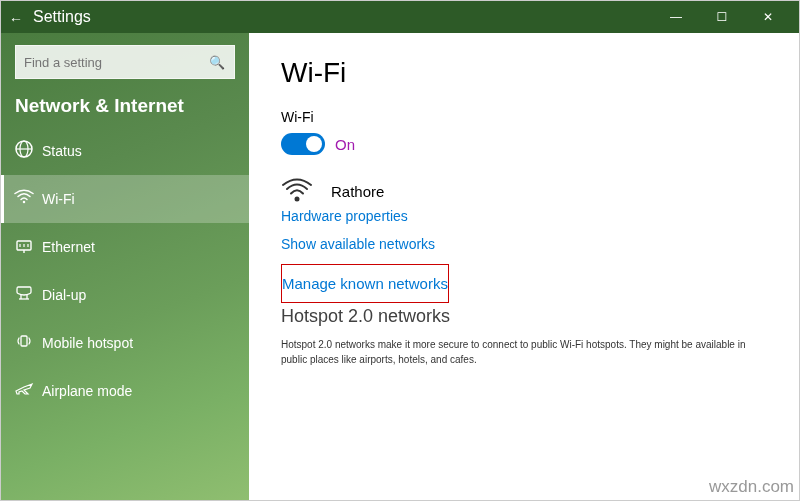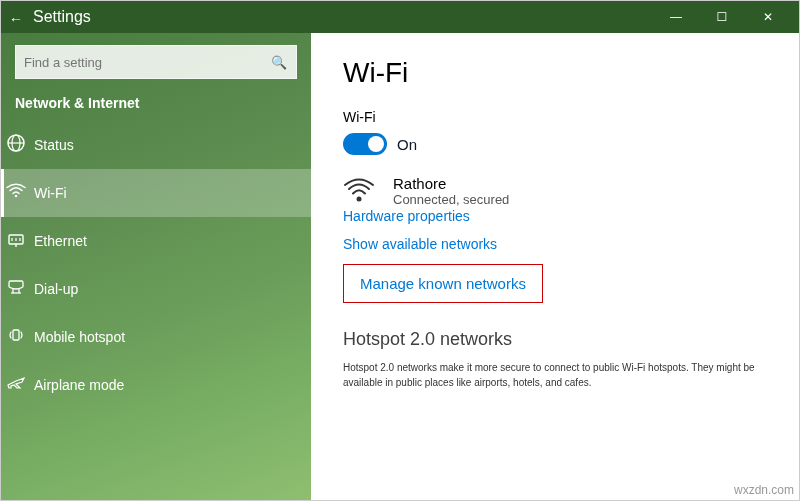--- a/index.html
+++ b/index.html
@@ -59,21 +59,21 @@
 
     
     .content {
       display: flex;
       flex: 1;
       overflow: hidden;
     }
 
     
     .sidebar {
-      width: 310px;
+      width: 248px;
       background: linear-gradient(160deg, #4a7c3f 0%, #5a8a4e 30%, #6b9e5a 60%, #7ab065 80%, #8fbe70 100%);
       display: flex;
       flex-direction: column;
       flex-shrink: 0;
       overflow: hidden;
     }
 
     .search-box {
       margin: 12px 14px;
       display: flex;
@@ -91,30 +91,30 @@
       color: #333;
       outline: none;
     }
     .search-icon {
       color: #555;
       font-size: 13px;
     }
 
     .sidebar-section-title {
       color: #fff;
-      font-size: 14px;
+      font-size: 19px;
       font-weight: 600;
       padding: 4px 32px 10px 14px;
     }
 
     .sidebar-item {
       display: flex;
       align-items: center;
       height: 48px;
-      padding: 0 5px;
+      padding: 0 13px;
       cursor: pointer;
       color: #fff;
       font-size: 14px;
       position: relative;
     }
     .sidebar-item.active {
       background: rgba(255,255,255,0.25);
     }
     .sidebar-item.active::before {
       content: '';
@@ -176,21 +176,21 @@
       position: absolute;
       right: 3px;
       top: 3px;
       width: 16px;
       height: 16px;
       background: #fff;
       border-radius: 50%;
     }
     .toggle-label {
       font-size: 15px;
-      color: #0f172a;
+      color: #a21caf;
     }
 
     
     .network-item {
       display: flex;
       align-items: center;
       margin-bottom: 1px;
       gap: 18px;
     }
     .wifi-icon-container {
@@ -215,22 +215,22 @@
       cursor: pointer;
       margin-bottom: 12px;
       display: block;
       text-decoration: none;
     }
 
     
     .manage-box {
       display: inline-block;
       border: 1.5px solid #c00;
-      padding: 10px 16px;
-      margin-bottom: 26px;
+      padding: 10px 0;
+      margin-bottom: 3px;
     }
     .manage-box .link-text {
       margin-bottom: 0;
       font-size: 15px;
     }
 
     .subsection-title {
       font-size: 18px;
       font-weight: 400;
       color: #404040;
@@ -243,21 +243,21 @@
     }
 
     
     .wifi-svg { width: 32px; height: 28px; }
 
     
     .watermark {
       position: absolute;
       bottom: 4px;
       right: 6px;
-      font-size: 12px;
+      font-size: 17px;
       color: #999;
       z-index: 10;
     }
   </style>
 </head>
 <body>
 
 <div class="window">
 
   <div class="titlebar">
@@ -367,21 +367,20 @@
         <div class="wifi-icon-container">
           <svg class="wifi-svg" viewBox="0 0 32 28" fill="none">
             <circle cx="16" cy="22" r="2.5" fill="#333"></circle>
             <path d="M10 16.5 Q16 10 22 16.5" stroke="#333" stroke-width="2" fill="none" stroke-linecap="round"></path>
             <path d="M6 12 Q16 3 26 12" stroke="#333" stroke-width="2" fill="none" stroke-linecap="round"></path>
             <path d="M2 8 Q16 -3 30 8" stroke="#333" stroke-width="2" fill="none" stroke-linecap="round"></path>
           </svg>
         </div>
         <div class="network-info">
           <div class="network-name">Rathore</div>
-          <div class="network-status">Connected, secured</div>
         </div>
       </div>
 
       
       <a class="link-text">Hardware properties</a>
       <a class="link-text">Show available networks</a>
 
       
       <div class="manage-box">
         <a class="link-text">Manage known networks</a>

